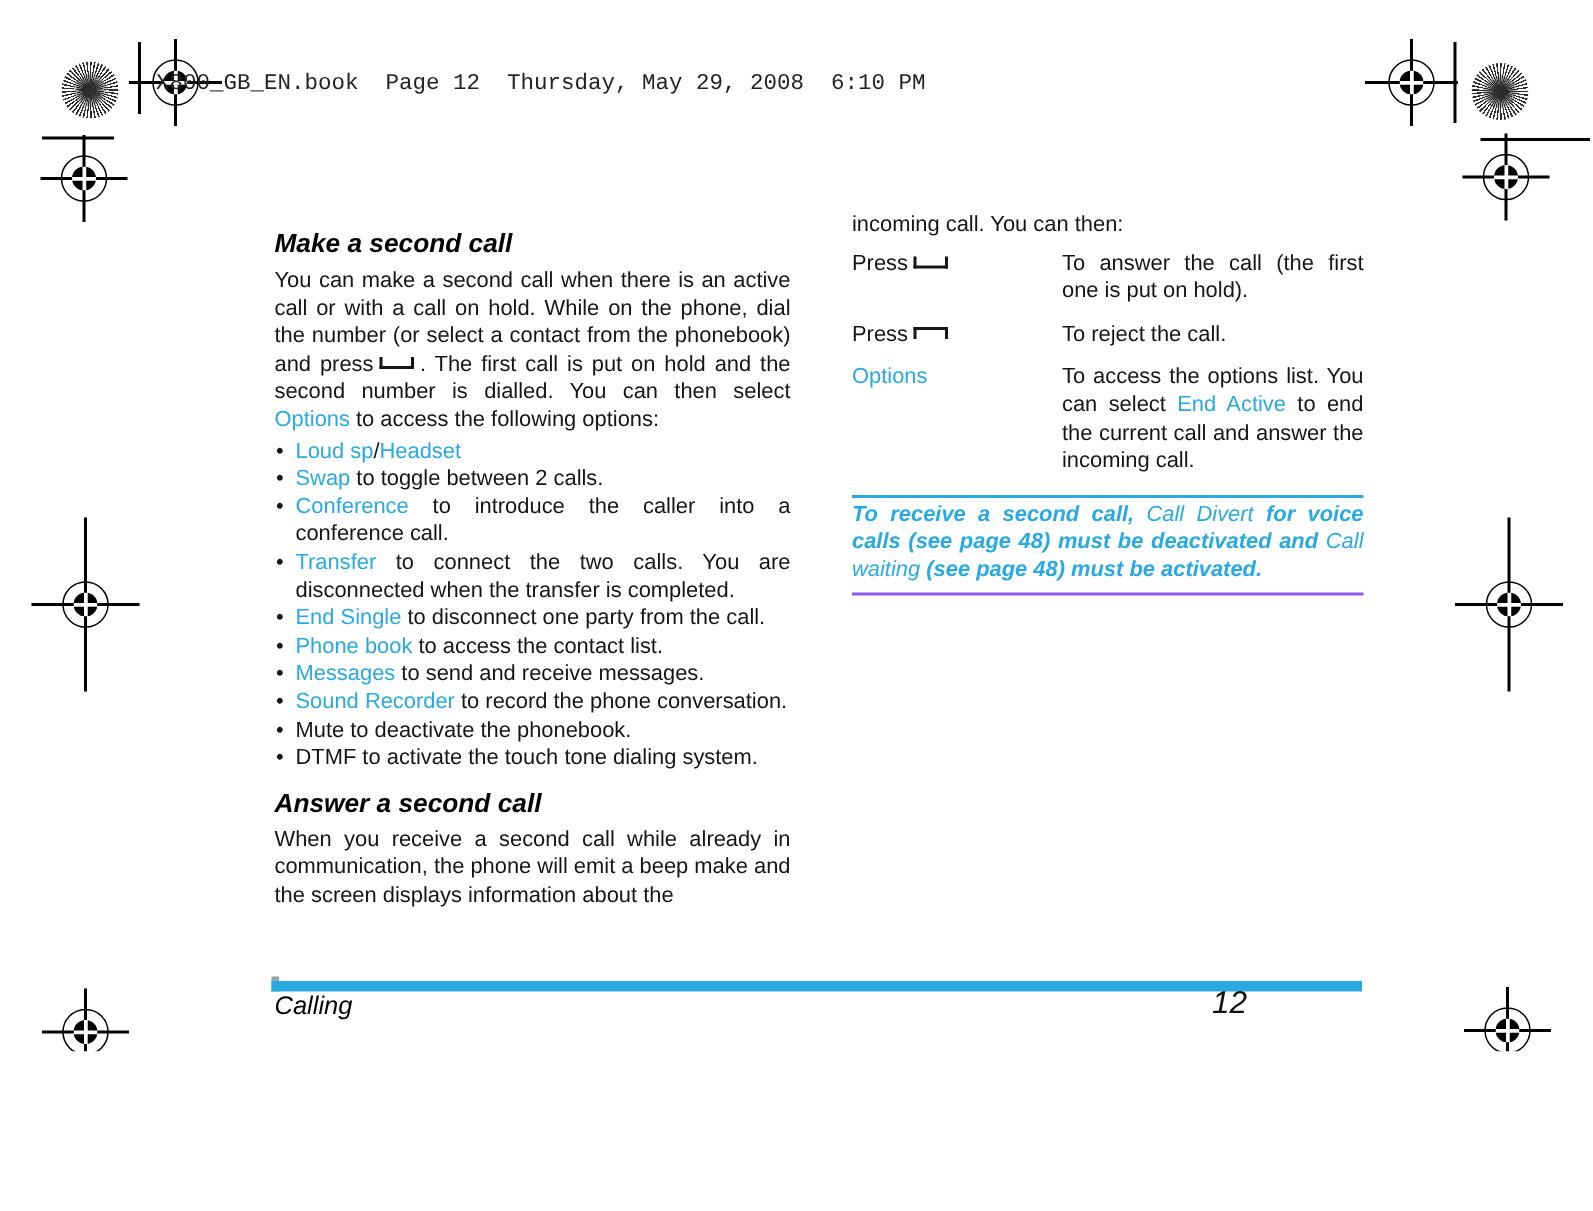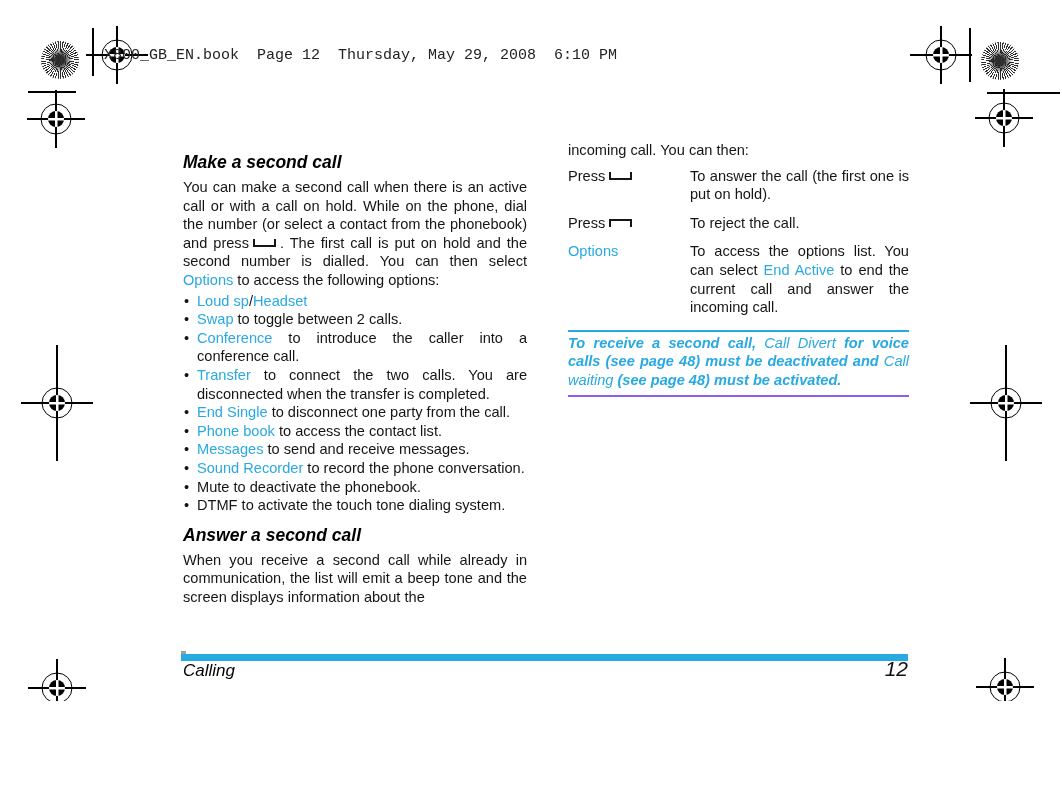--- a/index.html
+++ b/index.html
@@ -40,34 +40,34 @@
 
   
   .key-icon{display:inline-block;width:19px;height:6px;margin:0 4px;}
   .key-icon.pickup{border-left:2px solid #161616;border-right:2px solid #161616;
                    border-bottom:2.5px solid #161616;vertical-align:1px;}
   .key-icon.hangup{border-left:2px solid #161616;border-right:2px solid #161616;
                    border-top:2.5px solid #161616;vertical-align:1px;}
 
   
   .tbl{margin-top:7px;}
-  .tbl-row{display:flex;margin-bottom:10px;}
+  .tbl-row{display:flex;margin-bottom:10px;gap:18px;}
   .tbl-key{width:122px;flex:none;}
   .tbl-desc{flex:1;text-align:justify;}
 
   
   .note{margin-top:13px;border-top:2px solid #29a9e1;border-bottom:2px solid #8b5cf6;
         padding:2px 0 5px 0;color:#29a9e1;font-weight:bold;font-style:italic;text-align:justify;}
   .note .light{font-weight:normal;}
 
   
   .footer-bar{position:absolute;left:181px;top:654px;width:727px;height:7px;background:#29a9e1;}
   .footer-notch{position:absolute;left:181px;top:651px;width:5px;height:10px;background:#9aa0a4;}
   .footer-section{position:absolute;left:183px;top:661px;font-size:17px;font-style:italic;color:#000000;}
-  .footer-page{position:absolute;left:808px;top:657px;width:100px;text-align:right;
+  .footer-page{position:absolute;left:808px;top:657px;width:100px;
                font-size:21px;font-style:italic;color:#111;}
 </style>
 </head>
 <body>
 
 <div class="page">
 
   <div class="halftone" style="left:60px;top:60px;"></div>
   <div class="halftone" style="left:1000px;top:61px;"></div>
   <div class="halftone" style="left:58px;top:750px;"></div>
@@ -160,21 +160,21 @@
       <li><span class="link">Conference</span><span> to introduce the caller into a conference call.</span></li>
       <li><span class="link">Transfer</span><span> to connect the two calls. You are disconnected when the transfer is completed.</span></li>
       <li><span class="link">End Single</span><span> to disconnect one party from the call.</span></li>
       <li><span class="link">Phone book</span><span> to access the contact list.</span></li>
       <li><span class="link">Messages</span><span> to send and receive messages.</span></li>
       <li><span class="link">Sound Recorder</span><span> to record the phone conversation.</span></li>
       <li><span>Mute to deactivate the phonebook.</span></li>
       <li><span>DTMF to activate the touch tone dialing system.</span></li>
     </ul>
     <h2 class="h2 second">Answer a second call</h2>
-    <p class="just">When you receive a second call while already in communication, the list will emit a beep tone and the screen displays information about the</p>
+    <p class="just">When you receive a second call while already in communication, the phone will emit a beep make and the screen displays information about the</p>
   </div>
 
   <div class="col col-right">
     <p class="just" style="text-align:left;">incoming call. You can then:</p>
     <div class="tbl">
       <div class="tbl-row">
         <div class="tbl-key"><span>Press</span><span class="key-icon pickup"></span></div>
         <div class="tbl-desc"><span>To answer the call (the first one is put on hold).</span></div>
       </div>
       <div class="tbl-row">

